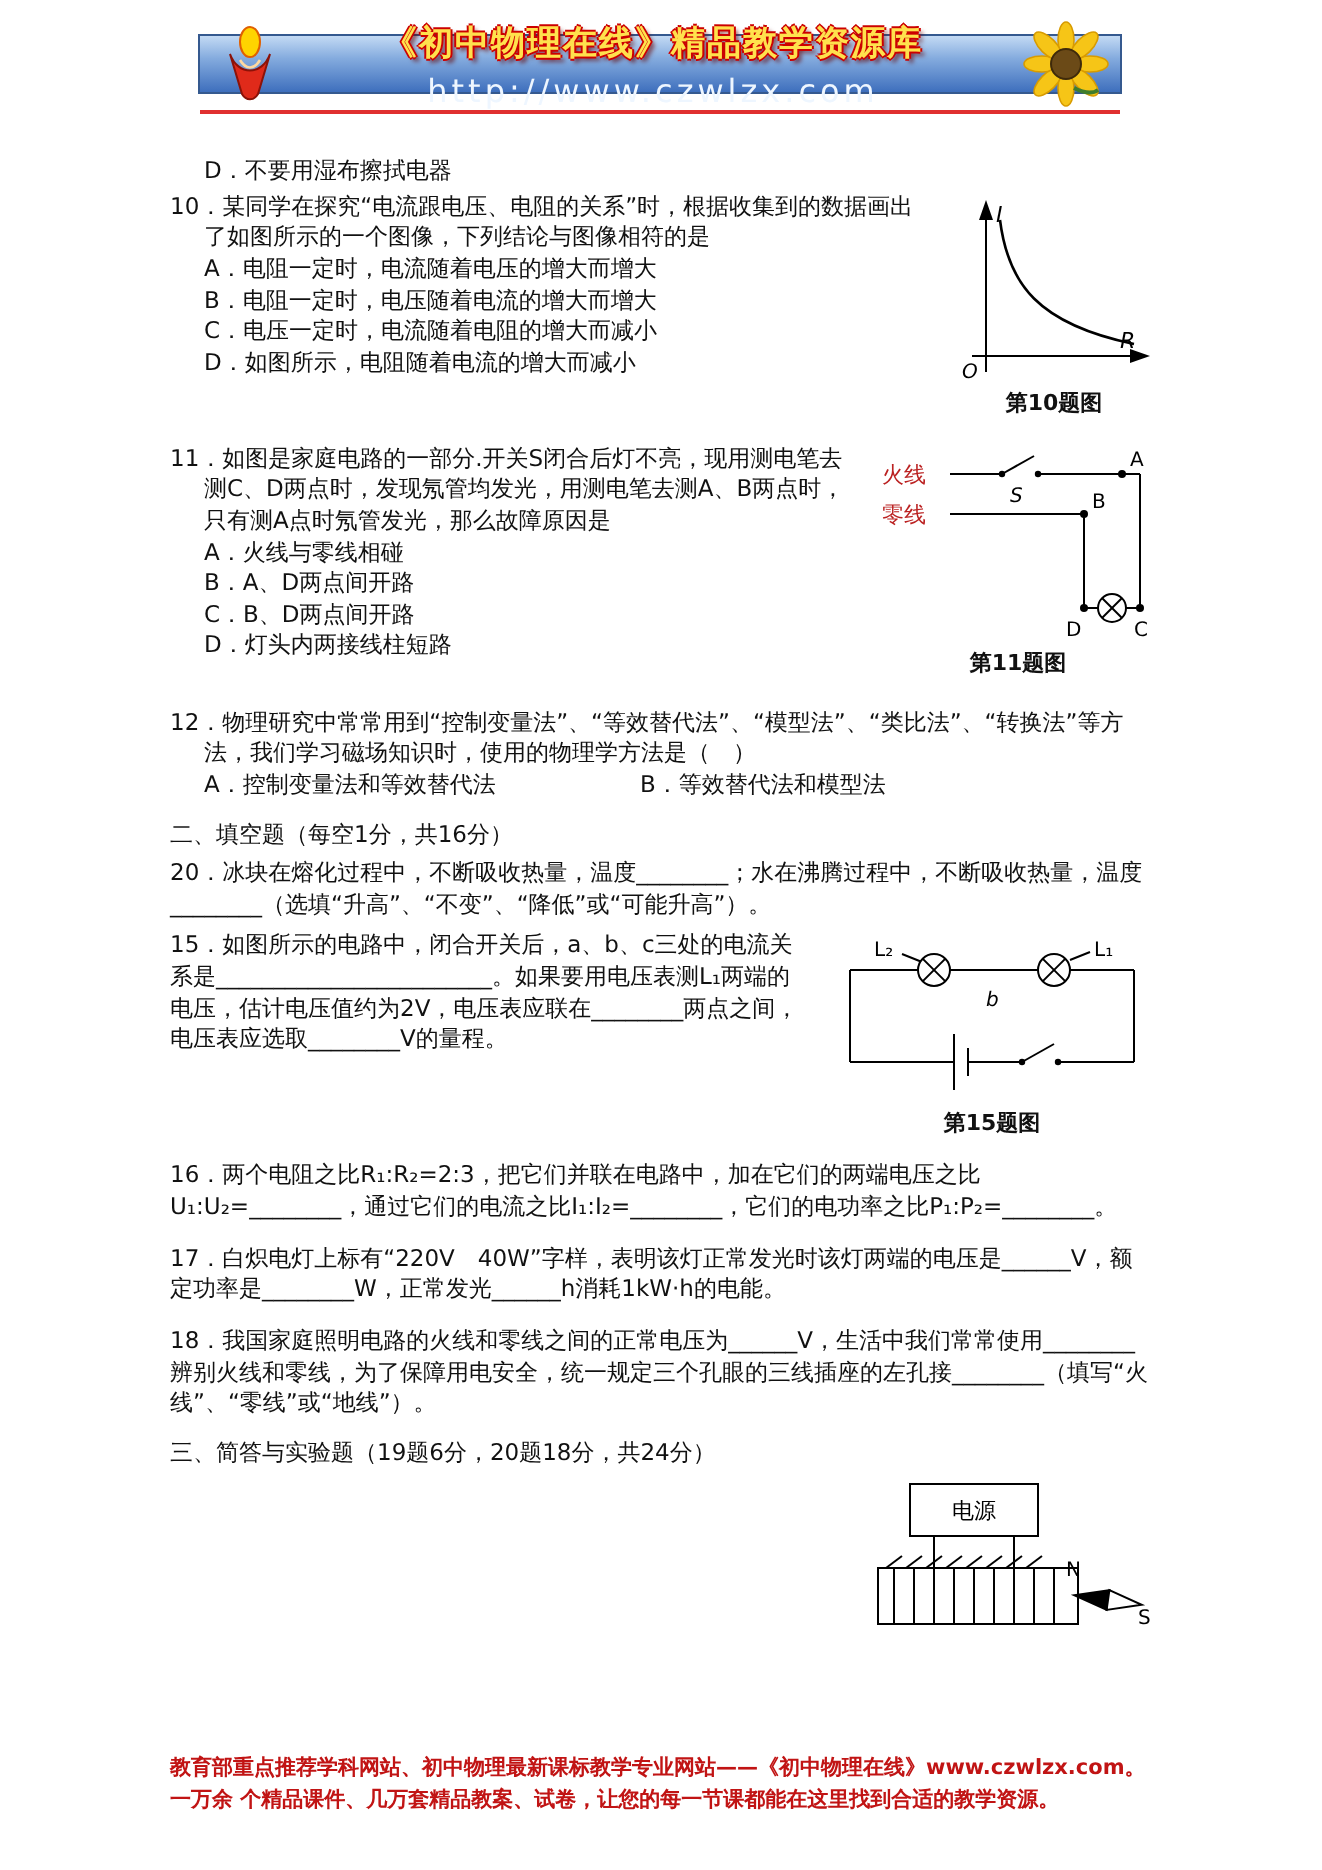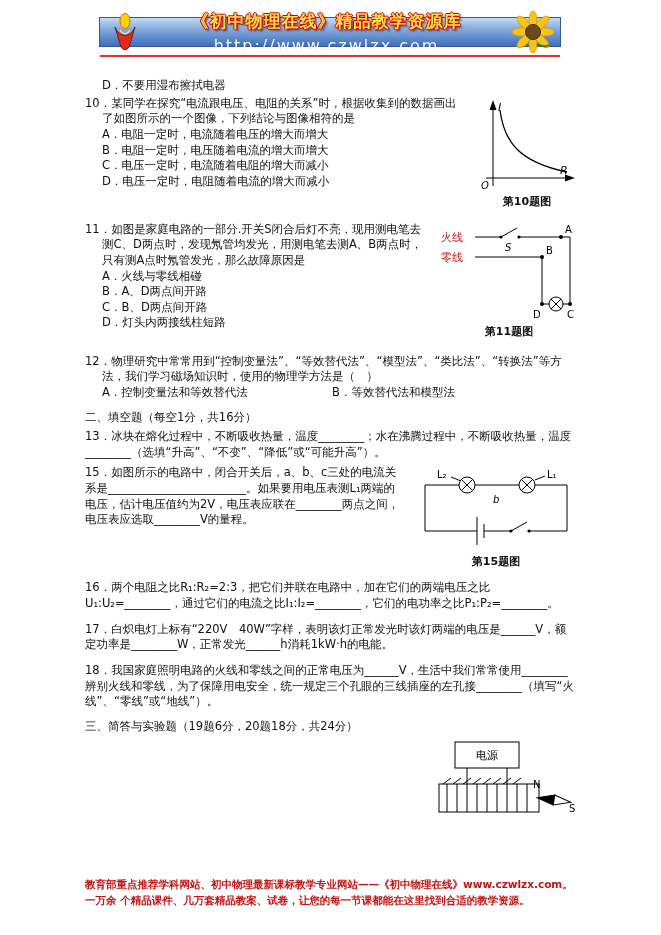--- a/index.html
+++ b/index.html
@@ -25,21 +25,21 @@
   .banner-url { font-size:16px; color:#eef6ff; letter-spacing:2px; margin-top:3px; }
   .red-rule { position:absolute; left:0; right:0; top:37px; height:2px; background:#e03030; z-index:1; }
   .logo { margin-left:8px; flex:0 0 auto; }
   .sunflower { margin-right:5px; flex:0 0 auto; }
   
   .content { position:absolute; left:85px; top:78px; width:492px; font-size:11.5px; line-height:1.36; }
   p { margin:0; }
   .q { position:relative; }
   .hang { padding-left:17px; text-indent:-17px; }
   .opt { padding-left:17px; }
-  .optrow { padding-left:17px; display:flex;gap:12px; }
+  .optrow { padding-left:17px; display:flex; }
   .optrow span:first-child { width:218px; }
   .fig { position:absolute; top:2px; right:0; text-align:center; }
   .figcap { font-size:11px; font-weight:bold; margin-top:1px; }
   svg text { font-family:"DejaVu Sans","Liberation Sans",sans-serif; fill:#000; }
   svg .wire { stroke:#000; stroke-width:1; fill:none; }
   svg .red-label { fill:#bb2222; }
   .q10 { padding-right:112px; min-height:122px; margin-bottom:4px; }
   .q10 .fig { width:100px; }
   .q11 { padding-right:148px; min-height:126px; margin-bottom:6px; }
   .q11 .fig { width:136px; }
@@ -105,21 +105,21 @@
         <text x="21" y="13" font-size="11" font-style="italic">I</text>
         <text x="83" y="76" font-size="11" font-style="italic">R</text>
         <text x="4" y="91" font-size="10" font-style="italic">O</text>
       </svg>
       <div class="figcap">第10题图</div>
     </div>
     <p class="hang">10．某同学在探究“电流跟电压、电阻的关系”时，根据收集到的数据画出了如图所示的一个图像，下列结论与图像相符的是</p>
     <p class="opt">A．电阻一定时，电流随着电压的增大而增大</p>
     <p class="opt">B．电阻一定时，电压随着电流的增大而增大</p>
     <p class="opt">C．电压一定时，电流随着电阻的增大而减小</p>
-    <p class="opt">D．电压一定时，电阻随着电流的增大而减小</p>
+    <p class="opt">D．如图所示，电阻随着电流的增大而减小</p>
   </div>
 
   <div class="q q11">
     <div class="fig">
       <svg width="136" height="96" viewBox="0 0 136 96">
         <text x="0" y="17" font-size="11" class="red-label">火线</text>
         <text x="0" y="37" font-size="11" class="red-label">零线</text>
         <line class="wire" x1="34" y1="13" x2="60" y2="13"></line>
         <circle cx="60" cy="13" r="1.6" fill="#000"></circle>
         <line class="wire" x1="60" y1="13" x2="76" y2="4"></line>
@@ -155,21 +155,21 @@
   <div class="q q12">
     <p class="hang">12．物理研究中常常用到“控制变量法”、“等效替代法”、“模型法”、“类比法”、“转换法”等方法，我们学习磁场知识时，使用的物理学方法是（　）</p>
     <p class="optrow">
       <span>A．控制变量法和等效替代法</span>
       <span>B．等效替代法和模型法</span>
     </p>
   </div>
 
   <p class="sec">二、填空题（每空1分，共16分）</p>
 
-  <p class="q13">13．冰块在熔化过程中，不断吸收热量，温度________；水在沸腾过程中，不断吸收热量，温度________（选填“升高”、“不变”、“降低”或“可能升高”）。</p>
+  <p class="q13">20．冰块在熔化过程中，不断吸收热量，温度________；水在沸腾过程中，不断吸收热量，温度________（选填“升高”、“不变”、“降低”或“可能升高”）。</p>
 
   <div class="q q15">
     <div class="fig">
       <svg width="162" height="82" viewBox="0 0 162 82">
         <text x="22" y="11" font-size="10">L₂</text>
         <line class="wire" x1="36" y1="10" x2="46" y2="14"></line>
         <text x="132" y="11" font-size="10">L₁</text>
         <line class="wire" x1="130" y1="9" x2="120" y2="13"></line>
         <line class="wire" x1="10" y1="18" x2="44" y2="18"></line>
         <circle cx="52" cy="18" r="8" fill="#fff" stroke="#000"></circle>

